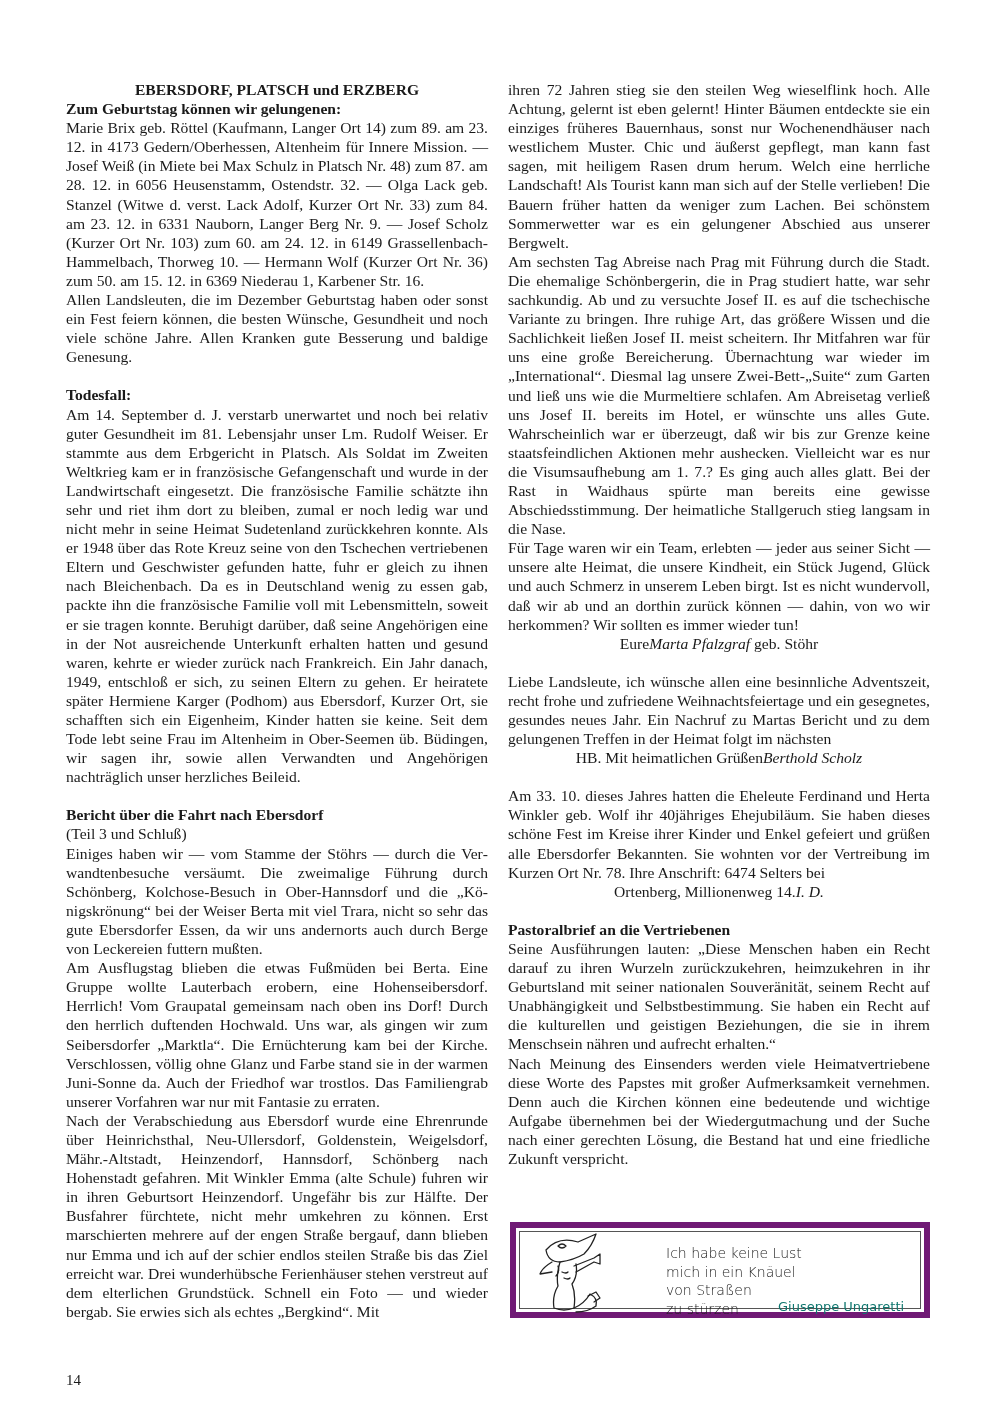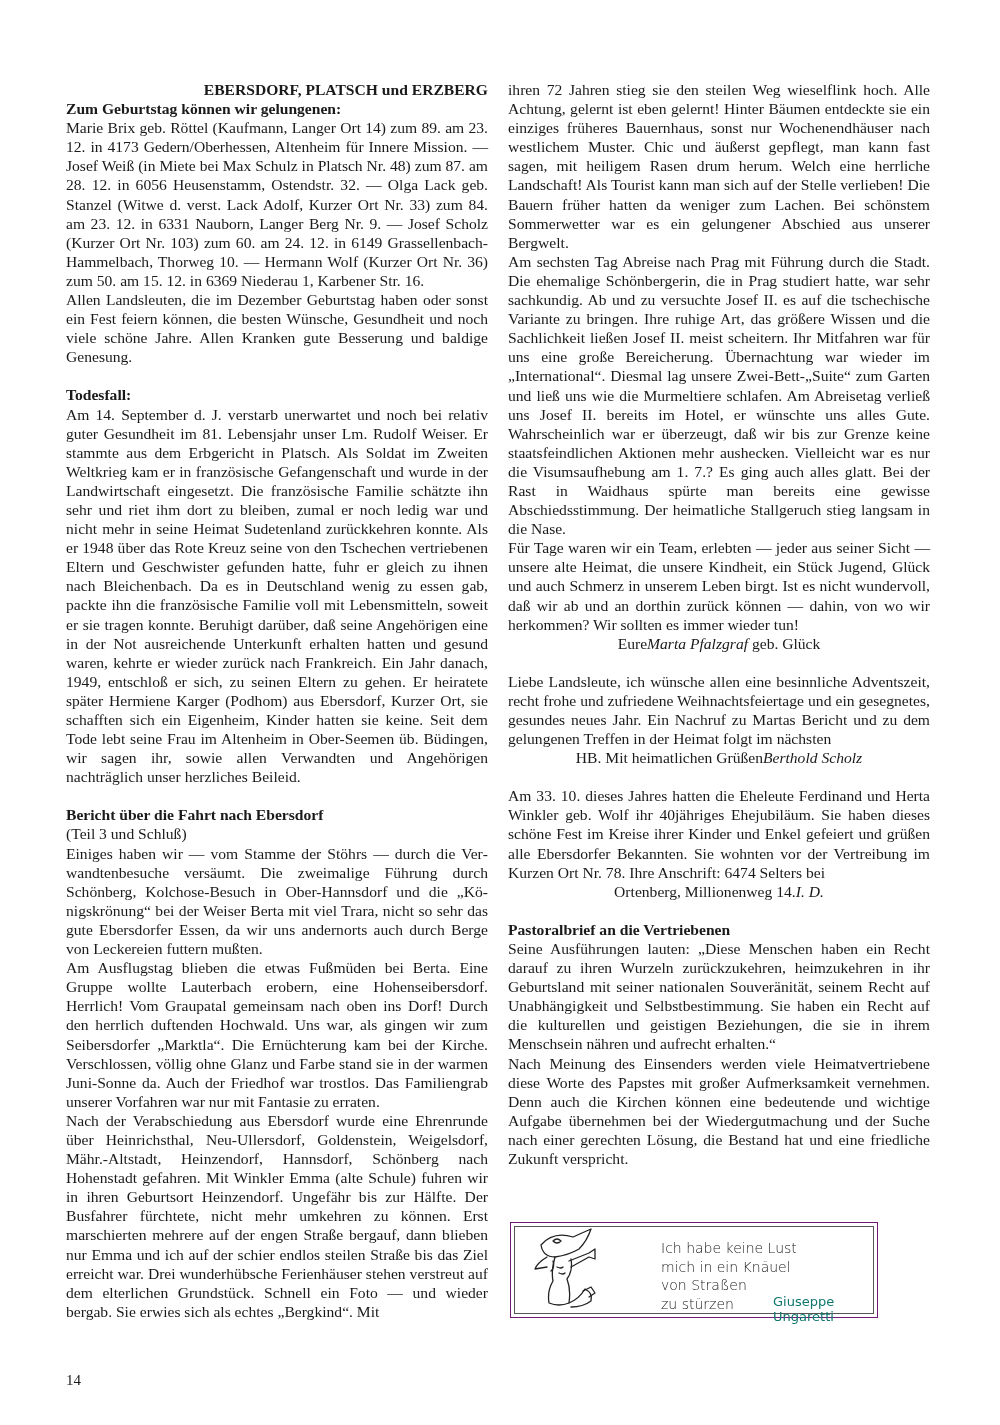--- a/index.html
+++ b/index.html
@@ -4,28 +4,28 @@
 <style>
   html,body{margin:0;padding:0;background:#fff;}
   body{width:1000px;height:1425px;position:relative;overflow:hidden;
        font-family:"Liberation Serif","DejaVu Serif",serif;color:#1a1a1a;}
   .col{position:absolute;top:80px;width:422px;font-size:15.6px;line-height:19.1px;
        text-align:justify;hyphens:manual;}
   .col.left{left:66px;}
   .col.right{left:508px;}
   .col p{margin:0;}
   .gap{height:19px;}
-  .h-center{text-align:right;font-weight:bold;}
+  .h-center{text-align:center;font-weight:bold;}
   .h{font-weight:bold;}
   b{font-weight:normal;margin-top:28px;}
   i{font-style:italic;}
   .sig{display:flex;justify-content:center;}
   .pageno{position:absolute;left:66px;top:1372px;font-size:15px;}
-  .box{position:absolute;left:510px;top:1222px;width:368px;height:96px;
-       border:1px solid #701a75;box-sizing:border-box;}
+  .box{position:absolute;left:510px;top:1222px;width:420px;height:96px;
+       border:6px solid #701a75;box-sizing:border-box;}
   .box-inner{position:absolute;left:3px;top:3px;right:3px;bottom:3px;border:1px solid #555;}
   .figure{position:absolute;left:22px;top:4px;width:80px;height:84px;}
   .poem{position:absolute;left:150px;top:16px;font-family:"DejaVu Sans","Liberation Sans",sans-serif;
         font-size:14px;line-height:18.5px;color:#222;font-weight:300;}
   .poem-author{position:absolute;left:262px;top:71px;font-family:"DejaVu Sans","Liberation Sans",sans-serif;
         font-size:13px;color:#0f766e;}
 </style>
 </head>
 <body>
 
@@ -46,21 +46,21 @@
   <p>Am Ausflugstag blieben die etwas Fußmüden bei Berta. Eine Gruppe wollte Lauterbach erobern, eine Hohenseibersdorf. Herrlich! Vom Graupatal gemeinsam nach oben ins Dorf! Durch den herrlich duftenden Hochwald. Uns war, als gingen wir zum Seibersdorfer „Marktla“. Die Ernüchterung kam bei der Kirche. Verschlossen, völlig ohne Glanz und Farbe stand sie in der warmen Juni-Sonne da. Auch der Friedhof war trostlos. Das Familiengrab unserer Vorfahren war nur mit Fantasie zu er­raten.</p>
   <p>Nach der Verabschiedung aus Ebersdorf wurde eine Ehrenrun­de über Heinrichsthal, Neu-Ullersdorf, Goldenstein, Weigels­dorf, Mähr.-Altstadt, Heinzendorf, Hannsdorf, Schönberg nach Hohenstadt gefahren. Mit Winkler Emma (alte Schule) fuhren wir in ihren Geburtsort Heinzendorf. Ungefähr bis zur Hälfte. Der Busfahrer fürchtete, nicht mehr umkehren zu können. Erst marschierten mehrere auf der engen Straße bergauf, dann blie­ben nur Emma und ich auf der schier endlos steilen Straße bis das Ziel erreicht war. Drei wunderhübsche Ferienhäuser stehen verstreut auf dem elterlichen Grundstück. Schnell ein Foto — und wieder bergab. Sie erwies sich als echtes „Bergkind“. Mit</p>
 </div>
 
 <div class="col right">
   <p>ihren 72 Jahren stieg sie den steilen Weg wieselflink hoch. Alle Achtung, gelernt ist eben gelernt! Hinter Bäumen entdeckte sie ein einziges früheres Bauernhaus, sonst nur Wochenendhäuser nach westlichem Muster. Chic und äußerst gepflegt, man kann fast sagen, mit heiligem Rasen drum herum. Welch eine herrli­che Landschaft! Als Tourist kann man sich auf der Stelle verlie­ben! Die Bauern früher hatten da weniger zum Lachen. Bei schönstem Sommerwetter war es ein gelungener Abschied aus unserer Bergwelt.</p>
   <p>Am sechsten Tag Abreise nach Prag mit Führung durch die Stadt. Die ehemalige Schönbergerin, die in Prag studiert hatte, war sehr sachkundig. Ab und zu versuchte Josef II. es auf die tschechische Variante zu bringen. Ihre ruhige Art, das größere Wissen und die Sachlichkeit ließen Josef II. meist scheitern. Ihr Mitfahren war für uns eine große Bereicherung. Übernachtung war wieder im „International“. Diesmal lag unsere Zwei-Bett-„Suite“ zum Garten und ließ uns wie die Murmeltiere schlafen. Am Abreisetag verließ uns Josef II. bereits im Hotel, er wünsch­te uns alles Gute. Wahrscheinlich war er überzeugt, daß wir bis zur Grenze keine staatsfeindlichen Aktionen mehr aushecken. Vielleicht war es nur die Visumsaufhebung am 1. 7.? Es ging auch alles glatt. Bei der Rast in Waidhaus spürte man bereits eine gewisse Abschiedsstimmung. Der heimatliche Stallgeruch stieg langsam in die Nase.</p>
   <p>Für Tage waren wir ein Team, erlebten — jeder aus seiner Sicht — unsere alte Heimat, die unsere Kindheit, ein Stück Jugend, Glück und auch Schmerz in unserem Leben birgt. Ist es nicht wundervoll, daß wir ab und an dorthin zurück können — da­hin, von wo wir herkommen? Wir sollten es immer wieder tun!</p>
   <p class="sig">
     <span>Eure</span>
-    <span><i>Marta Pfalzgraf</i><span> geb. Glück</span></span>
+    <span><i>Marta Pfalzgraf</i><span> geb. Stöhr</span></span>
   </p>
   <div class="gap"></div>
   <p>Liebe Landsleute, ich wünsche allen eine besinnliche Advents­zeit, recht frohe und zufriedene Weihnachtsfeiertage und ein ge­segnetes, gesundes neues Jahr. Ein Nachruf zu Martas Bericht und zu dem gelungenen Treffen in der Heimat folgt im nächsten</p>
   <p class="sig">
     <span>HB. Mit heimatlichen Grüßen</span>
     <i>Berthold Scholz</i>
   </p>
   <div class="gap"></div>
   <p><span>Am 33. 10. dieses Jahres hatten die Eheleute </span><b>Ferdinand</b><span> und </span><b>Herta Winkler</b><span> geb. Wolf ihr 40jähriges Ehejubiläum. Sie haben dieses schöne Fest im Kreise ihrer Kinder und Enkel gefeiert und grüßen alle Ebersdorfer Bekannten. Sie wohnten vor der Ver­treibung im Kurzen Ort Nr. 78. Ihre Anschrift: 6474 Selters bei</span></p>
   <p class="sig">

